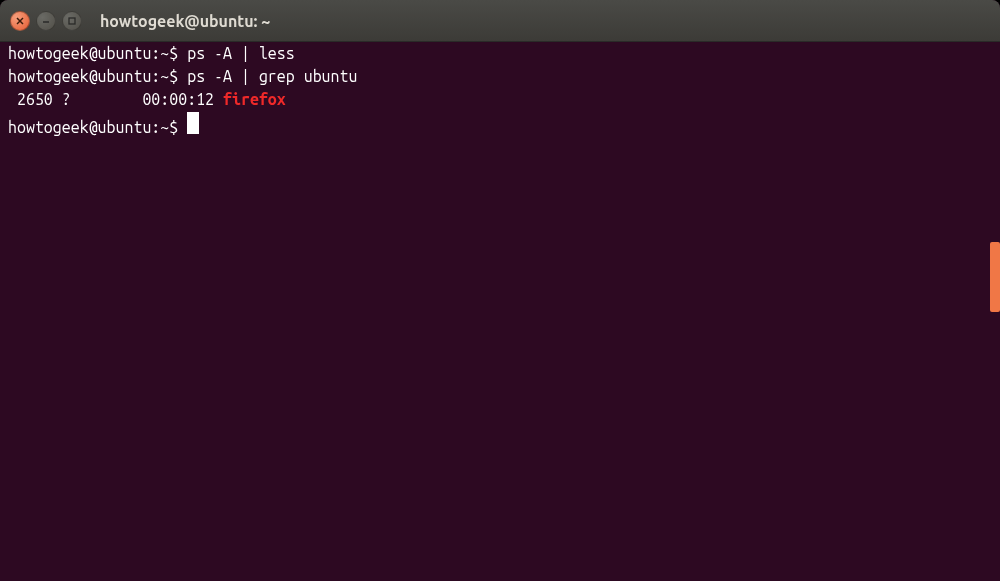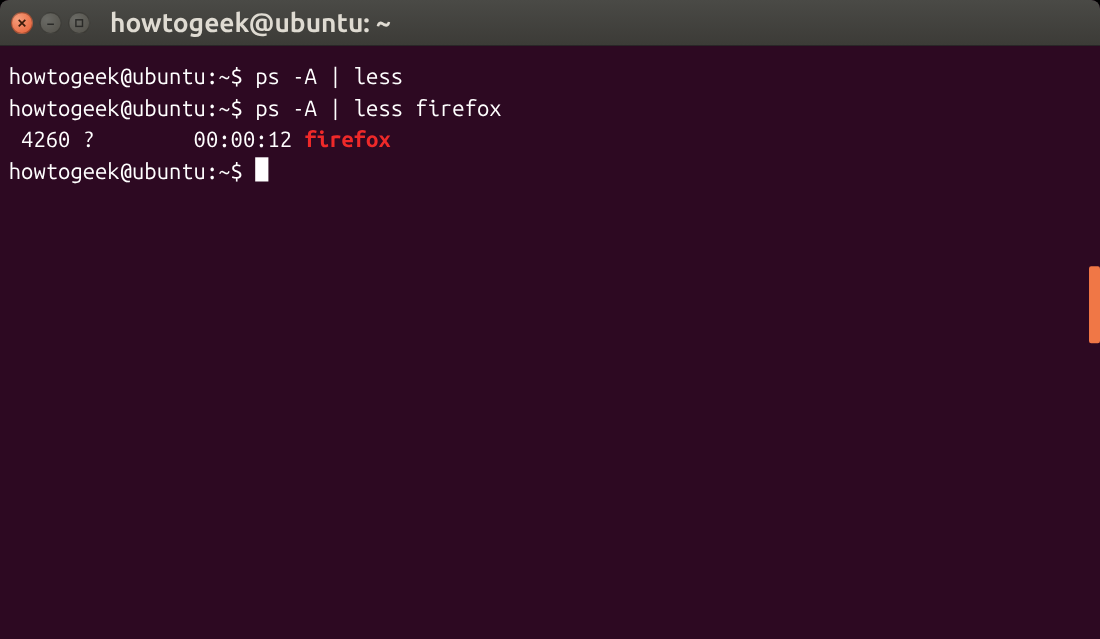--- a/index.html
+++ b/index.html
@@ -56,29 +56,29 @@
     .minimize-btn, .maximize-btn {
       background: radial-gradient(circle at 30% 30%, #6a6a65, #514f48);
     }
     .minimize-btn svg, .maximize-btn svg {
       width: 10px;
       height: 10px;
     }
     .title {
       color: #dfdbd2;
       font-family: "Ubuntu", sans-serif;
-      font-size: 24px;
+      font-size: 16px;
       font-weight: bold;
       margin-left: 18px;
     }
     .terminal-body {
       flex: 1;
       background: #2d0922;
-      padding: 12px 8px;
-      font-size: 20px;
+      padding: 0 8px;
+      font-size: 16px;
       line-height: 1.45;
       color: #ffffff;
       position: relative;
       font-family: "Ubuntu Mono", "DejaVu Sans Mono", monospace;
     }
     .terminal-line {
       white-space: pre;
       font-family: "Ubuntu Mono", "DejaVu Sans Mono", monospace;
     }
     .prompt {
@@ -127,18 +127,18 @@
       <div class="control-btn maximize-btn">
         <svg viewBox="0 0 10 10">
           <rect x="2" y="2" width="6" height="6" fill="none" stroke="#2a2a28" stroke-width="1.3"></rect>
         </svg>
       </div>
     </div>
     <div class="title">howtogeek@ubuntu: ~</div>
   </div>
   <div class="terminal-body">
     <div class="terminal-line"><span class="prompt">howtogeek@ubuntu:~$</span><span> ps -A | less</span></div>
-    <div class="terminal-line"><span class="prompt">howtogeek@ubuntu:~$</span><span> ps -A | less firefox</span></div>
-    <div class="terminal-line"><span> 4260 ?        00:00:12 </span><span class="highlight-red">firefox</span></div>
+    <div class="terminal-line"><span class="prompt">howtogeek@ubuntu:~$</span><span> ps -A | grep ubuntu</span></div>
+    <div class="terminal-line"><span> 2650 ?        00:00:12 </span><span class="highlight-red">firefox</span></div>
     <div class="terminal-line"><span class="prompt">howtogeek@ubuntu:~$</span><span> </span><span class="cursor"></span></div>
     <div class="scrollbar"></div>
   </div>
 </div>
 
 </body></html>

